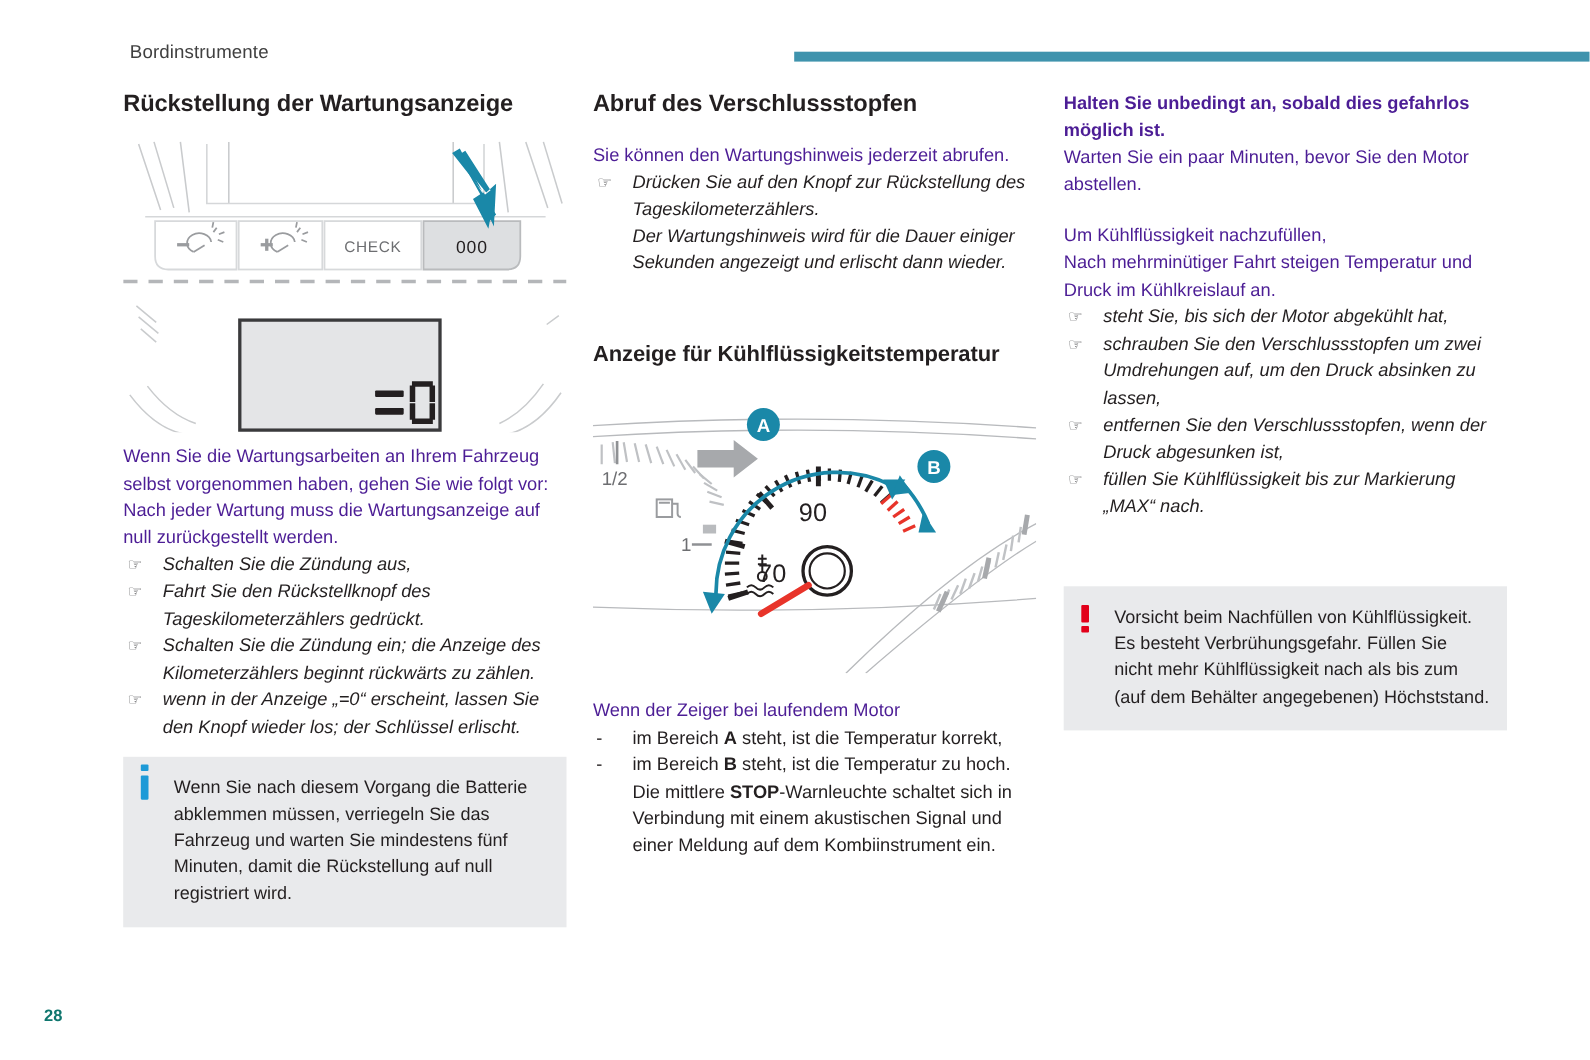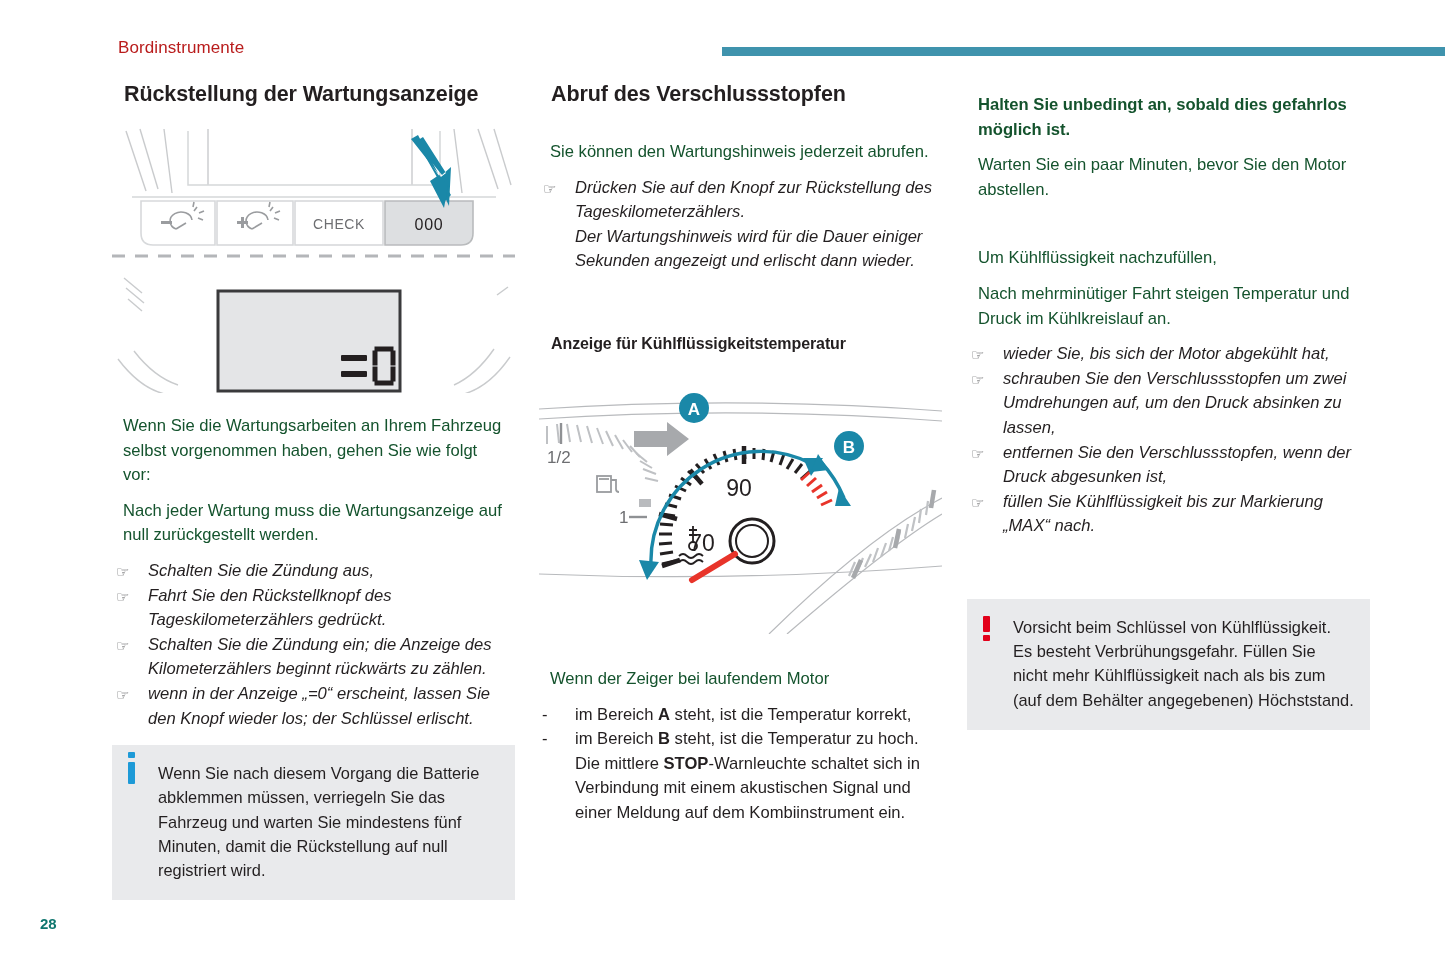--- a/index.html
+++ b/index.html
@@ -20,21 +20,21 @@
     top: 38px;
     left: 0;
     width: 1445px;
     height: 24px;
   }
   .chapter-title {
     position: absolute;
     left: 118px;
     top: 0px;
     font-size: 17px;
-    color: #b91c1c;
+    color: #404040;
     letter-spacing: .1px;
   }
   .header-rule {
     position: absolute;
     left: 722px;
     top: 9px;
     width: 723px;
     height: 9px;
     background: #3f93ad;
   }
@@ -56,34 +56,34 @@
     width: 403px;
   }
   .col-1 { left: 112px; }
   .col-2 { left: 539px; }
   .col-3 { left: 967px; }
 
   h2.sec-title {
     font-size: 21.5px;
     font-weight: bold;
     line-height: 25px;
-    margin: 0 0 0 12px;
+    margin: 0 0 0 0;
     letter-spacing: -.1px;
     color: #231f20;
   }
   h2.sec-title.big {
-    font-size: 16px;
+    font-size: 20px;
     line-height: 28px;
   }
 
   p.body {
     font-size: 16.6px;
     line-height: 24.6px;
-    margin: 11px;
-    color: #14532d;
+    margin: 0;
+    color: #4c1d95;
   }
   .spacer-10 { height: 10px; }
   .spacer-16 { height: 16px; }
   .spacer-22 { height: 22px; }
   .spacer-28 { height: 28px; }
 
   
   ul.hand, ul.dash {
     list-style: none;
     margin: 0;
@@ -480,35 +480,35 @@
   <p class="body">Warten Sie ein paar Minuten, bevor Sie den Motor abstellen.</p>
 
   <div class="spacer-22"></div>
 
   <p class="body">Um Kühlflüssigkeit nachzufüllen,</p>
   <p class="body">Nach mehrminütiger Fahrt steigen Temperatur und Druck im Kühlkreislauf an.</p>
 
   <ul class="hand">
     <li>
         <span class="mk">☞</span>
-        <span class="cont">wieder Sie, bis sich der Motor abgekühlt hat,</span>
+        <span class="cont">steht Sie, bis sich der Motor abgekühlt hat,</span>
       </li>
     <li>
         <span class="mk">☞</span>
         <span class="cont">schrauben Sie den Verschlussstopfen um zwei Umdrehungen auf, um den Druck absinken zu lassen,</span>
       </li>
     <li>
         <span class="mk">☞</span>
         <span class="cont">entfernen Sie den Verschlussstopfen, wenn der Druck abgesunken ist,</span>
       </li>
     <li>
         <span class="mk">☞</span>
         <span class="cont">füllen Sie Kühlflüssigkeit bis zur Markierung „MAX“ nach.</span>
       </li>
   </ul>
 
   <div style="height:46px"></div>
 
   <div class="notice">
     <span class="badge warn"></span>
-    <p>Vorsicht beim Schlüssel von Kühlflüssigkeit. Es besteht Verbrühungsgefahr. Füllen Sie nicht mehr Kühlflüssigkeit nach als bis zum (auf dem Behälter angegebenen) Höchststand.</p>
+    <p>Vorsicht beim Nachfüllen von Kühlflüssigkeit. Es besteht Verbrühungsgefahr. Füllen Sie nicht mehr Kühlflüssigkeit nach als bis zum (auf dem Behälter angegebenen) Höchststand.</p>
   </div>
 </div>
 
 </body></html>

